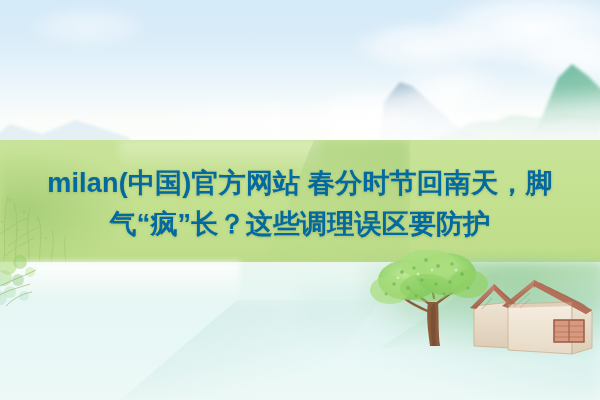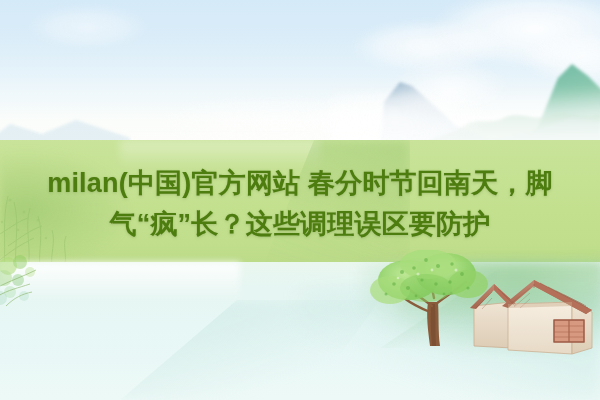--- a/index.html
+++ b/index.html
@@ -169,21 +169,21 @@
   
   .foliage-bl { position: absolute; left: -4px; top: 252px; width: 72px; height: 62px; }
 
   
   .title {
     position: absolute;
     left: 0;
     top: 163px;
     width: 600px;
     text-align: center;
-    color: #4d7c0f;
+    color: #0369a1;
     font-size: 27px;
     font-weight: 700;
     line-height: 41px;
     letter-spacing: 0.2px;
     text-shadow: 0 1px 3px rgba(120,150,80,0.38), 0 0 1px rgba(120,150,80,0.30);
     white-space: pre-wrap;
     padding: 0 26px;
     box-sizing: border-box;
   }
 </style>

